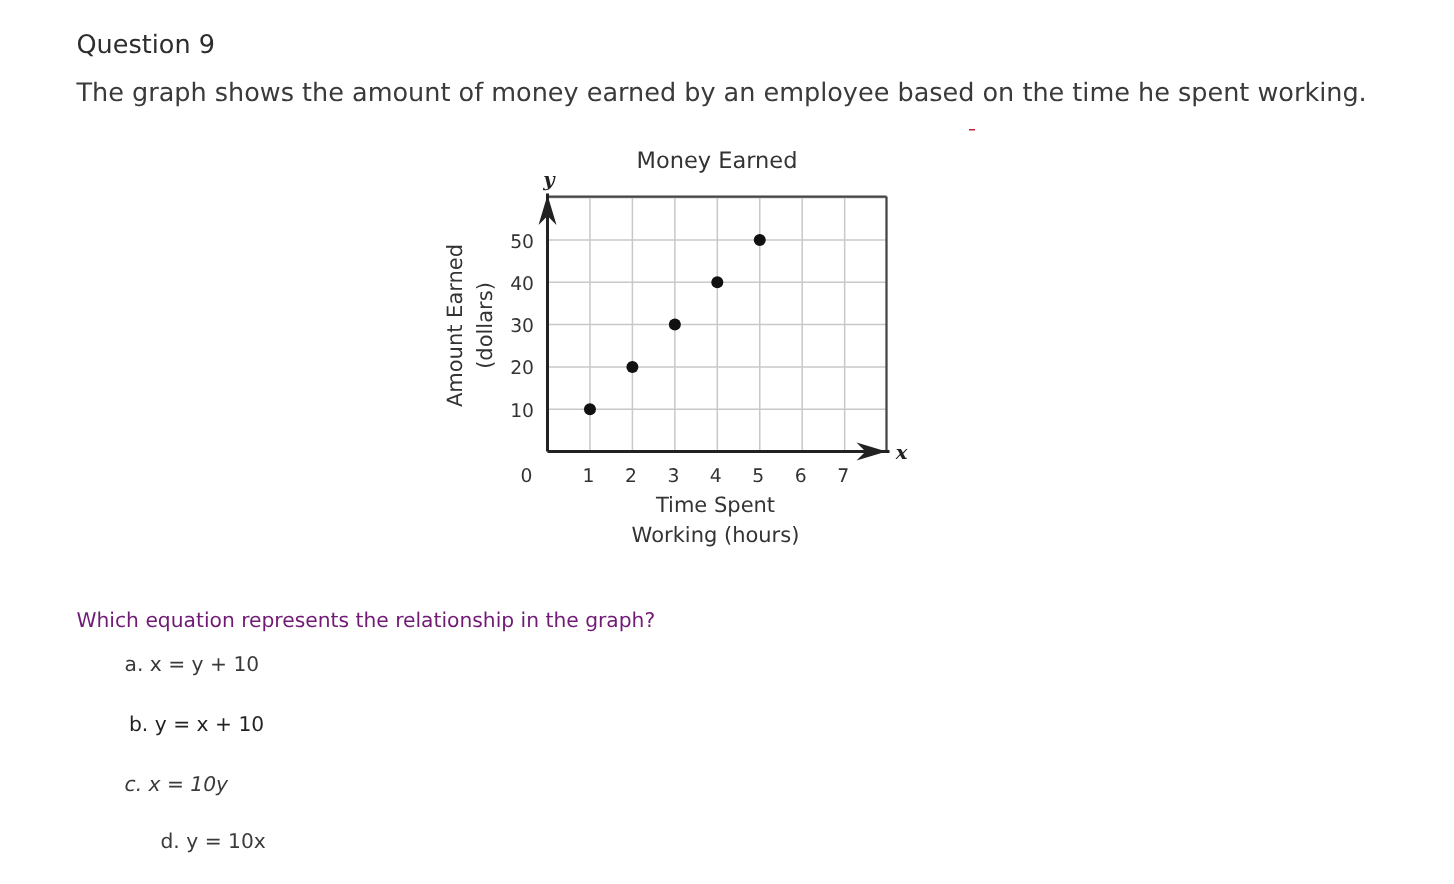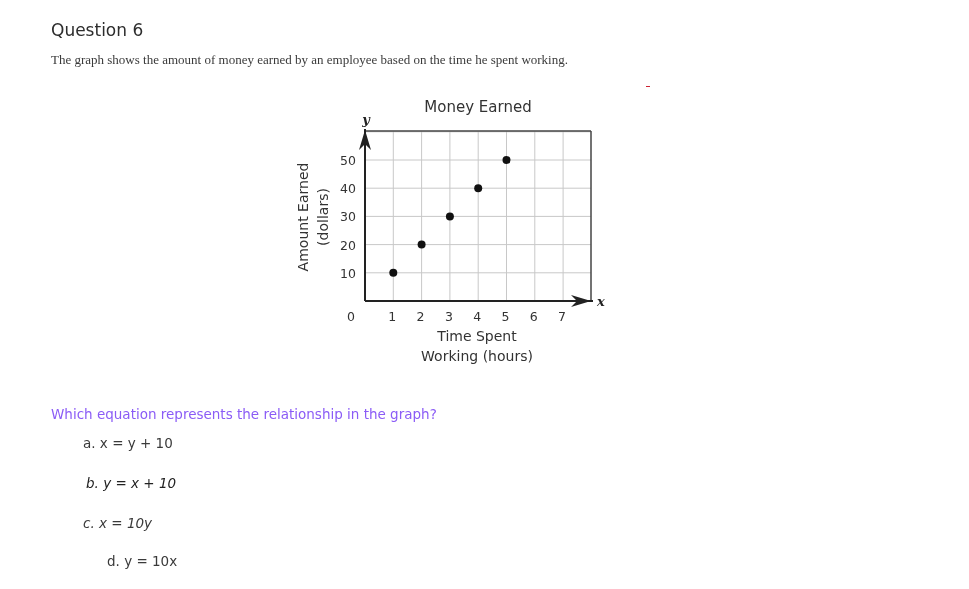--- a/index.html
+++ b/index.html
@@ -1,32 +1,32 @@
 <!DOCTYPE html>
 <html><head>
 <meta charset="utf-8">
 <style>
   html,body{margin:0;padding:0;background:#fff;}
   body{width:969px;height:589px;position:relative;overflow:hidden;font-family:"DejaVu Sans","Liberation Sans",sans-serif;color:#333;}
   .abs{position:absolute;white-space:nowrap;}
   #qtitle{left:51px;top:20px;font-size:17px;color:#2d2d2d;}
-  #qtext{left:51px;top:52px;font-size:13px;color:#3a3a3a;font-family:Liberation Serif, serif;}
+  #qtext{left:51px;top:52px;font-size:17px;color:#3a3a3a;}
   #dash{left:646px;top:86px;width:4px;height:1px;background:#c23;}
   svg{position:absolute;left:0;top:0;}
-  #prompt{left:51px;top:406px;font-size:13.5px;color:#8b5cf6;}
+  #prompt{left:51px;top:406px;font-size:13.5px;color:#701a75;}
   .opt{font-size:13.5px;color:#3a3a3a;}
   #opt0{left:83px;top:435px;}
-  #opt1{left:86px;top:475px;color:#222;font-style:italic;}
+  #opt1{left:86px;top:475px;color:#222;}
   #opt2{left:83px;top:515px;font-style:italic;}
   #opt3{left:83px;top:553px;margin-left:24px;}
 </style>
 </head>
 <body>
 
-<div id="qtitle" class="abs">Question 6</div>
+<div id="qtitle" class="abs">Question 9</div>
 <div id="qtext" class="abs">The graph shows the amount of money earned by an employee based on the time he spent working.</div>
 <div id="dash" class="abs"></div>
 
 <svg id="chart" width="969" height="400">
     <line x1="393.3" y1="131" x2="393.3" y2="301" stroke="#c8c8c8" stroke-width="1"></line>
     <line x1="421.6" y1="131" x2="421.6" y2="301" stroke="#c8c8c8" stroke-width="1"></line>
     <line x1="449.9" y1="131" x2="449.9" y2="301" stroke="#c8c8c8" stroke-width="1"></line>
     <line x1="478.2" y1="131" x2="478.2" y2="301" stroke="#c8c8c8" stroke-width="1"></line>
     <line x1="506.5" y1="131" x2="506.5" y2="301" stroke="#c8c8c8" stroke-width="1"></line>
     <line x1="534.8" y1="131" x2="534.8" y2="301" stroke="#c8c8c8" stroke-width="1"></line>

